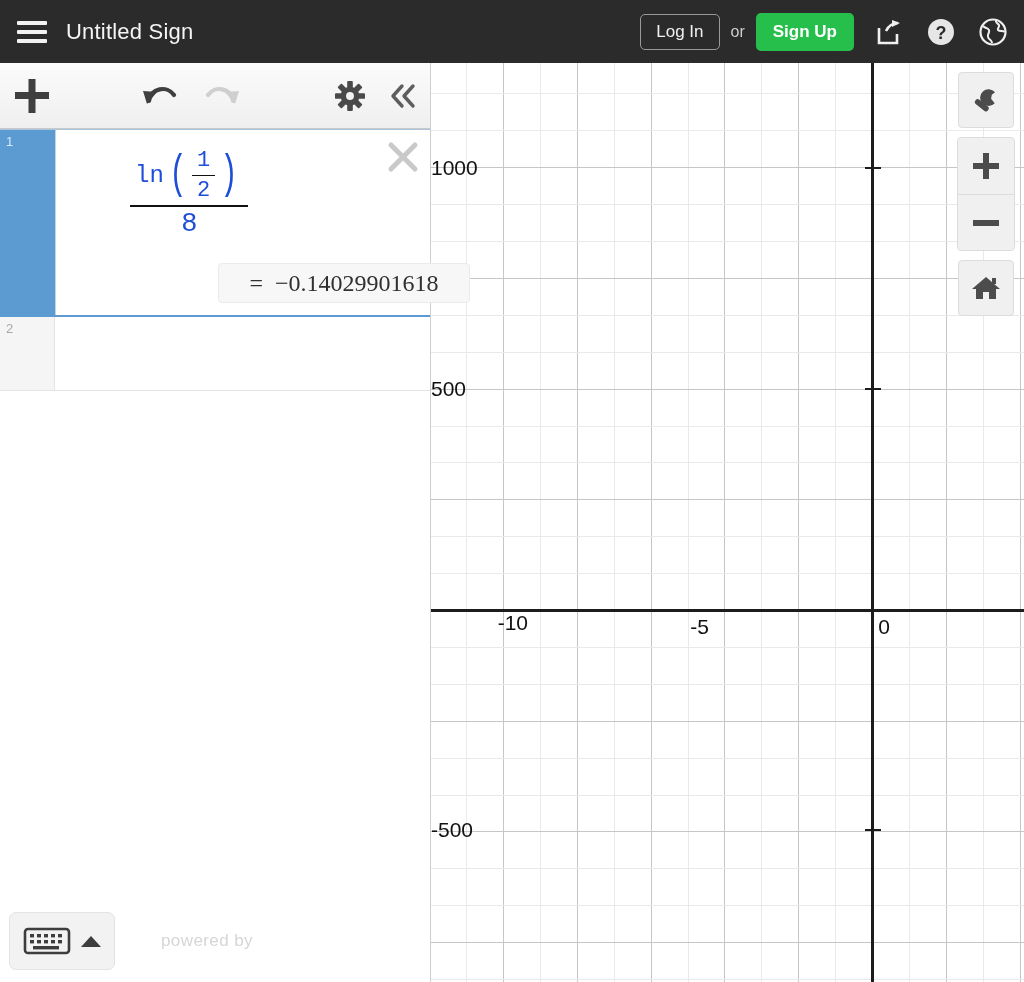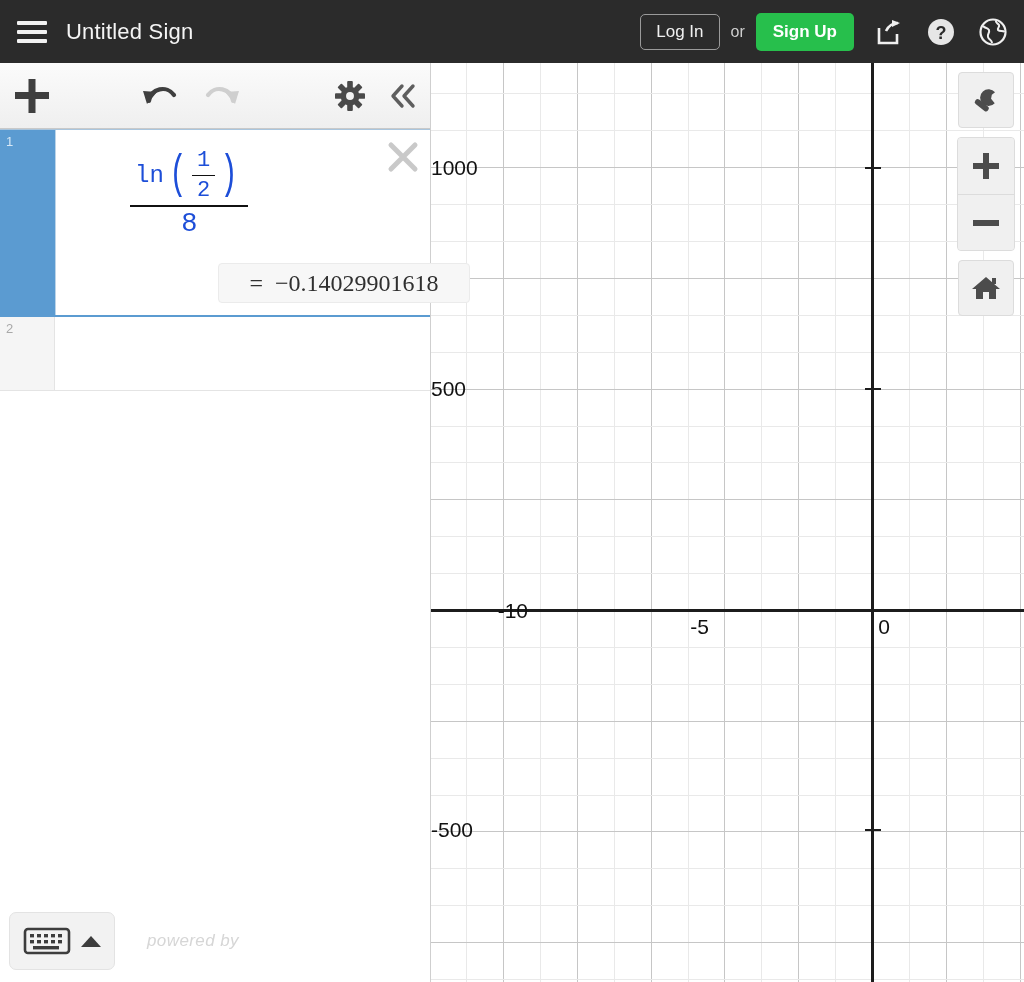--- a/index.html
+++ b/index.html
@@ -234,24 +234,23 @@
     gap: 10px;
     cursor: pointer;
   }
   .kbd-caret {
     width: 0; height: 0;
     border-left: 10px solid transparent;
     border-right: 10px solid transparent;
     border-bottom: 11px solid #3d3d3d;
   }
   .powered {
-    margin-left: 32px;
+    margin-left: 46px;
     color: #d6d6d6;
     line-height: 1;
-    font-style: italic;
   }
   .powered .pb {
     font-size: 17px;
     letter-spacing: 0.4px;
     display: block;
     margin-bottom: 1px;
   }
   .powered .dm {
     font-size: 35px;
     letter-spacing: 0.3px;
@@ -545,21 +544,21 @@
       <div class="gline-h" style="top: 731.5px;"></div>
       <div class="gline-h maj" style="top: 768.4px;"></div>
       <div class="gline-h" style="top: 805.3px;"></div>
       <div class="gline-h" style="top: 842.2px;"></div>
       <div class="gline-h maj" style="top: 879.1px;"></div>
       <div class="gline-h" style="top: 916px;"></div>
     </div>
   <div class="axis-x" id="axis-x" style="top: 546px;"></div>
   <div class="axis-y" id="axis-y" style="left: 440px;"></div>
   <div id="tick-layer">
-      <div class="tick-lbl tick-x" style="left: 97px; top: 536px;">-10</div>
+      <div class="tick-lbl tick-x" style="left: 97px; top: 548px;">-10</div>
       <div class="tick-lbl tick-x" style="left: 278px; top: 552px;">-5</div>
       <div class="tick-lbl tick-x" style="left: 459px; top: 552px;">0</div>
       <div class="tick-lbl tick-y" style="left: 0px; width: 431px; top: 105px;">1000</div>
       <div class="tick-mark" style="left: 434px; top: 104px; width: 16px; height: 2.4px;"></div>
       <div class="tick-lbl tick-y" style="left: 0px; width: 431px; top: 326px;">500</div>
       <div class="tick-mark" style="left: 434px; top: 325px; width: 16px; height: 2.4px;"></div>
       <div class="tick-lbl tick-y" style="left: 0px; width: 431px; top: 767px;">-500</div>
       <div class="tick-mark" style="left: 434px; top: 766px; width: 16px; height: 2.4px;"></div>
     </div>
 

